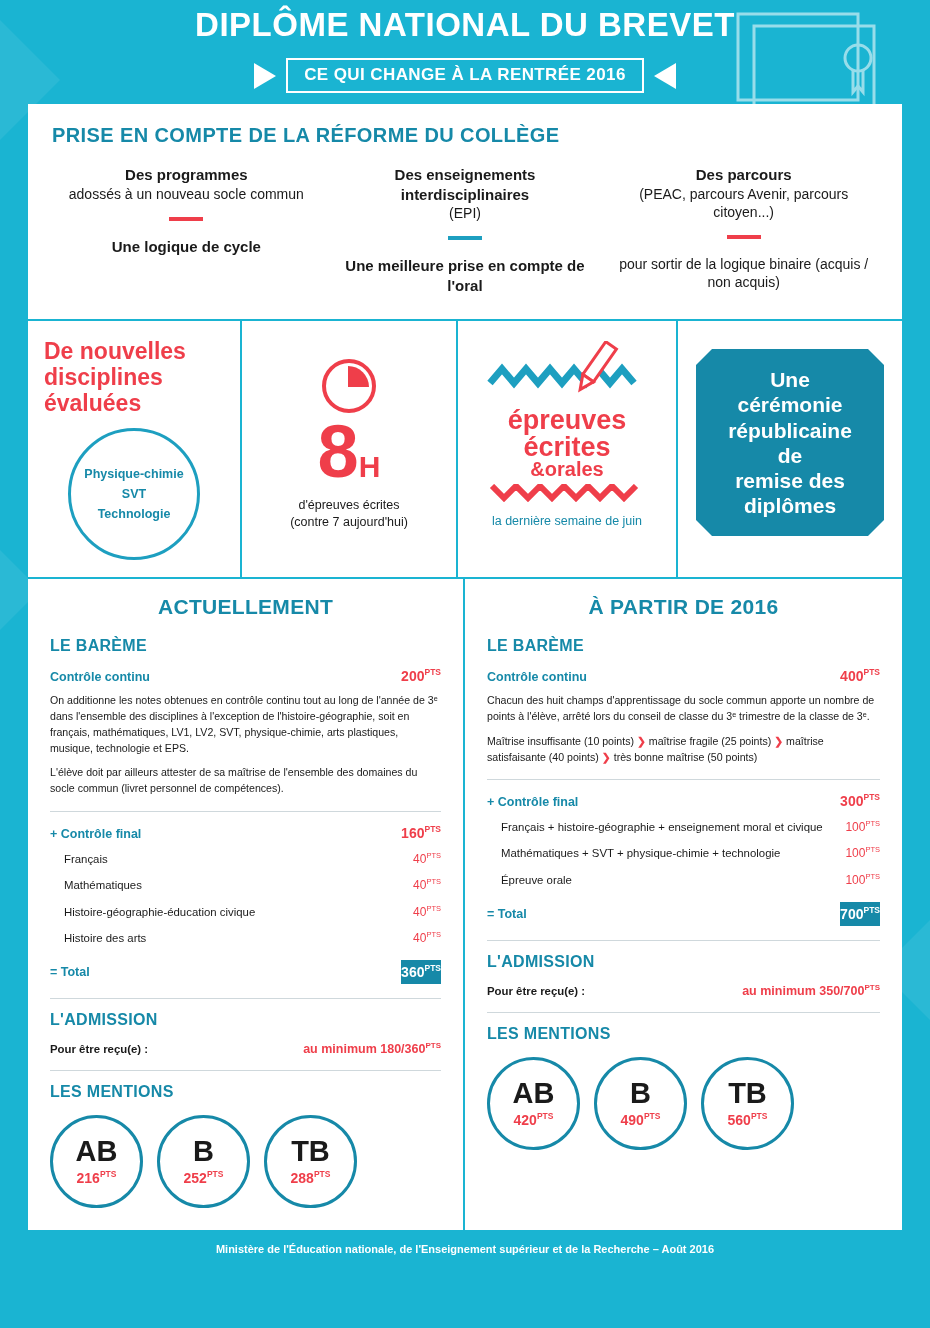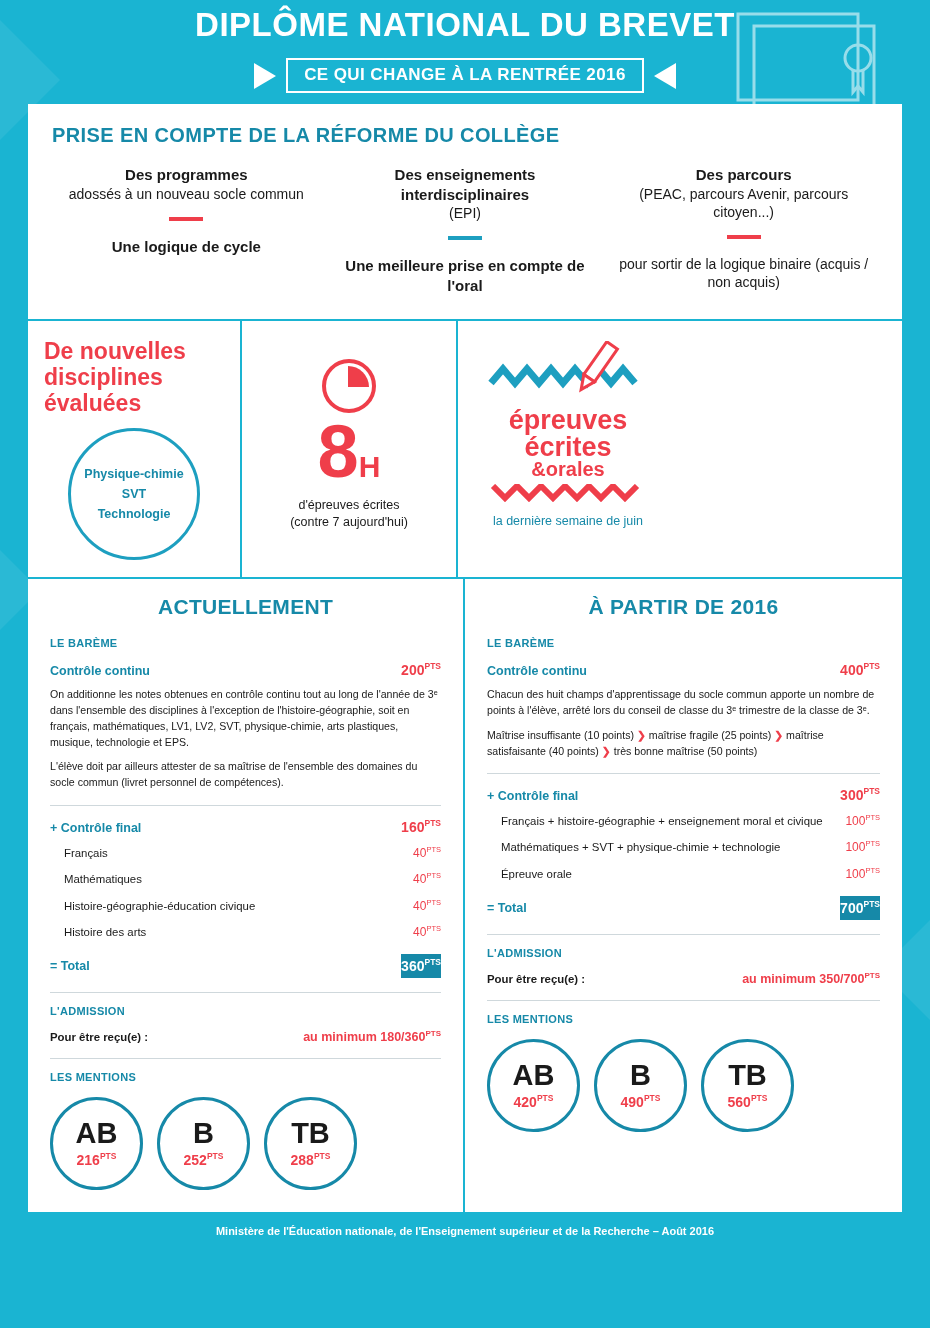--- a/index.html
+++ b/index.html
@@ -122,21 +122,21 @@
   .notch.br { bottom:0; right:0; border-bottom: 16px solid #fff; border-left: 16px solid transparent; }
 
   
   .cols { display:grid; grid-template-columns: 1fr 1fr; border-top:2px solid #1ab4d2; }
   .col { padding: 16px 22px 22px; }
   .col.left { border-right: 2px solid #1ab4d2; }
   .col-title {
     color:#1689a8; font-weight:bold; font-size:21px; text-align:center;
     text-transform: uppercase; letter-spacing:0.3px; margin-bottom: 18px;
   }
-  .sub-head { color:#1689a8; font-weight:bold; font-size:11px; letter-spacing:0.3px; margin-bottom:12px; text-transform:uppercase;}
+  .sub-head { color:#1689a8; font-weight:bold; font-size:16px; letter-spacing:0.3px; margin-bottom:12px; text-transform:uppercase;}
   .row {
     display:flex; justify-content:space-between; align-items:baseline;
   }
   .row .lab { color:#1689a8; font-weight:bold; font-size:12.5px; }
   .row .val { color:#ef3e4a; font-weight:bold; font-size:14px; white-space:nowrap; }
   .row .val sup { font-size:8.5px; vertical-align: super; }
   p.body {
     font-size:10.6px; line-height:1.5; color:#1a1a1a; margin-top:9px;
   }
   hr.sep { border:none; border-top:1px solid #cfd8dc; margin: 14px 0 12px; }
@@ -259,20 +259,34 @@
         <div>épreuves</div>
         <div>écrites</div>
         <div class="l3">&amp;orales</div>
       </div>
       <svg width="170" height="18" viewBox="0 0 170 18" style="display:block;margin:4px auto 0">
         <polyline points="10,2 22,14 34,2 46,14 58,2 70,14 82,2 94,14 106,2 118,14 130,2 142,14 154,2" fill="none" stroke="#ef3e4a" stroke-width="6"></polyline>
       </svg>
       <div class="cap-blue">la dernière semaine de juin</div>
     </div>
 
+    <div>
+      <div class="ceremony-box">
+        <span class="notch tl"></span>
+          <span class="notch tr"></span>
+        <span class="notch bl"></span>
+          <span class="notch br"></span>
+        <div>Une</div>
+        <div>cérémonie</div>
+        <div>républicaine</div>
+        <div>de</div>
+        <div>remise des</div>
+        <div>diplômes</div>
+      </div>
+    </div>
   </div>
 
   <div class="cols">
 
     <div class="col left">
       <div class="col-title">Actuellement</div>
 
       <div class="sub-head">Le barème</div>
       <div class="row">
         <span class="lab">Contrôle continu</span>

